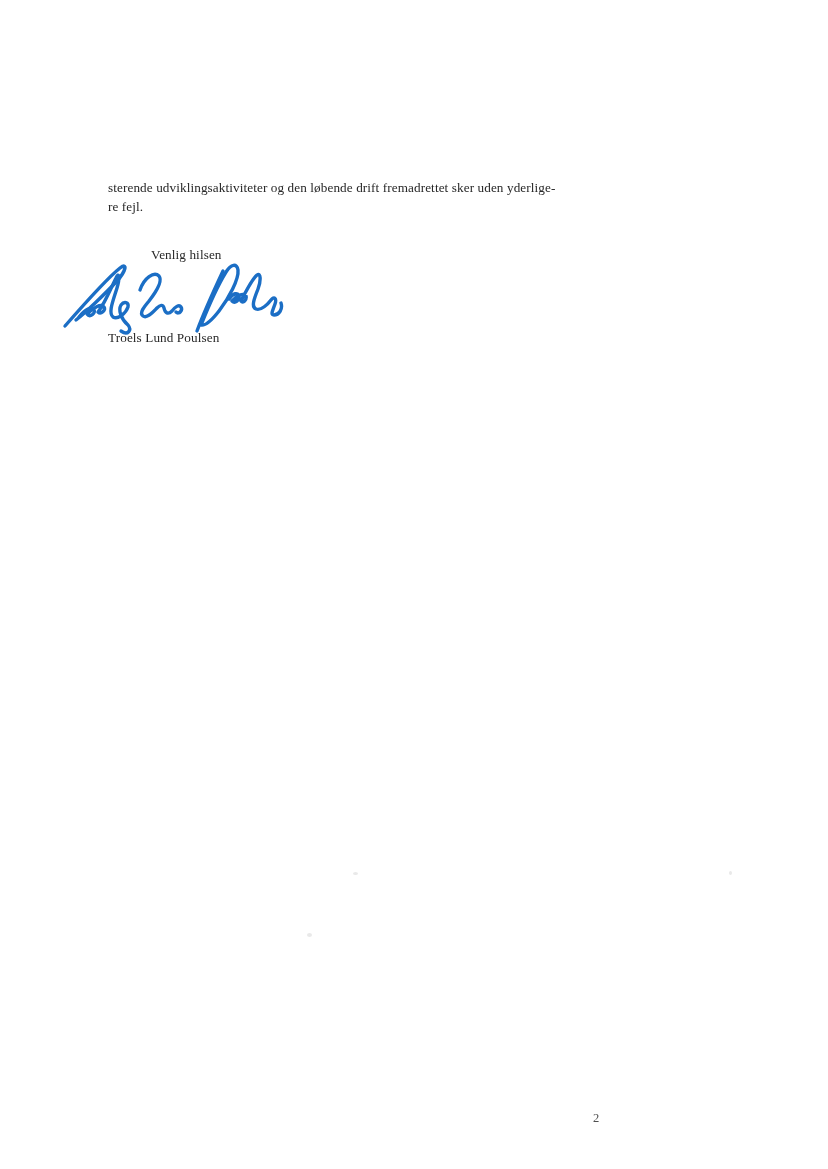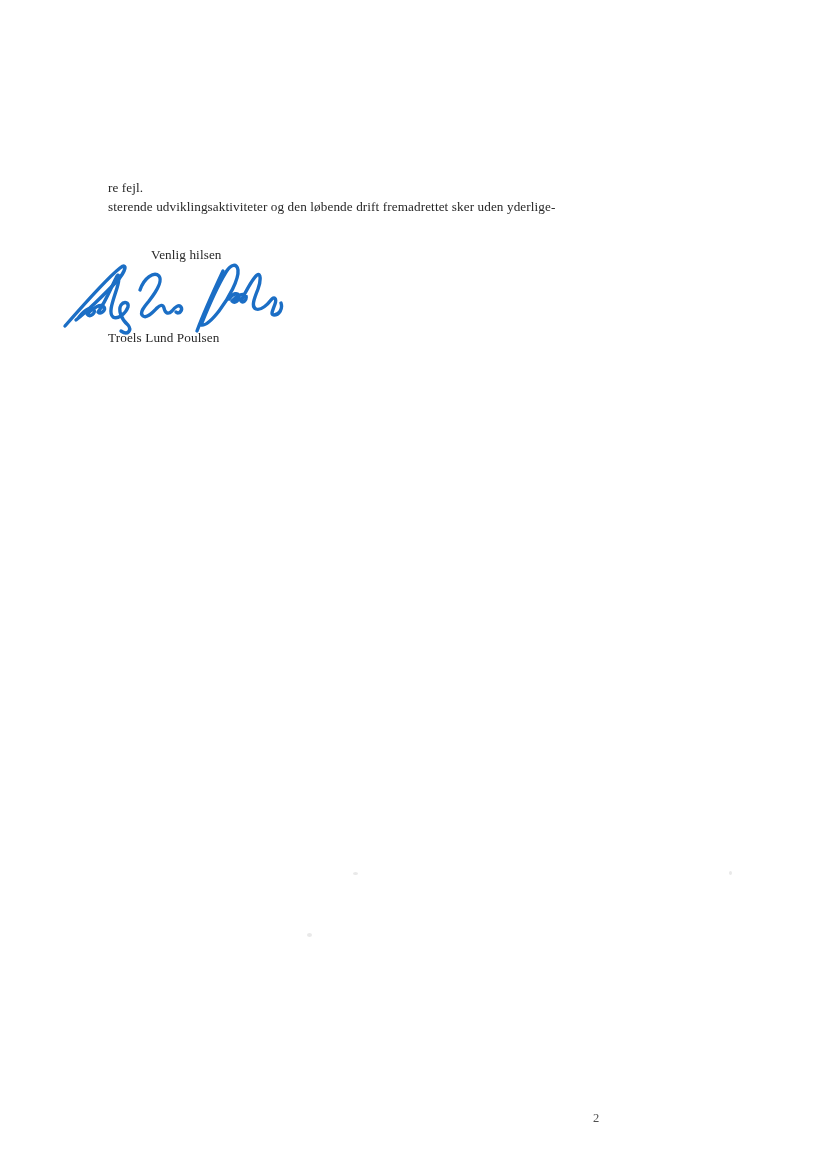--- a/index.html
+++ b/index.html
@@ -60,22 +60,22 @@
   .artifact-1 { left: 353px; top: 872px; width: 5px; height: 3px; }
   .artifact-2 { left: 729px; top: 871px; width: 3px; height: 4px; }
   .artifact-3 { left: 307px; top: 933px; width: 5px; height: 4px; }
 </style>
 </head>
 <body>
 
 <div class="page">
 
   <div class="body-text">
+    <div>sterende udviklingsaktiviteter og den løbende drift fremadrettet sker uden yderlige-</div>
     <div>re fejl.</div>
-    <div>sterende udviklingsaktiviteter og den løbende drift fremadrettet sker uden yderlige-</div>
   </div>
 
   <div class="salutation">Venlig hilsen</div>
 
   <div class="signature-wrap">
     <svg viewBox="0 0 226 84" fill="none" stroke-width="3.4" stroke-linecap="round" stroke-linejoin="round">
 
       <path d="M5,68 C26,44 50,18 60,10 C68,4 66,13 57,23 C45,36 25,55 16,62" stroke="#1b6ec5"></path>
       <path d="M19,59 C25,52 31,48 34,52 C36,55 30,60 27,56 C33,50 41,45 44,49 C46,52 41,57 38,54 C44,47 51,30 56,20 C59,13 60,20 57,30 C53,43 48,55 53,59 C58,62 66,55 68,49 C69,44 64,43 61,47 C58,52 61,61 68,67 C72,72 68,78 61,73" stroke="#1b6ec5"></path>
 

